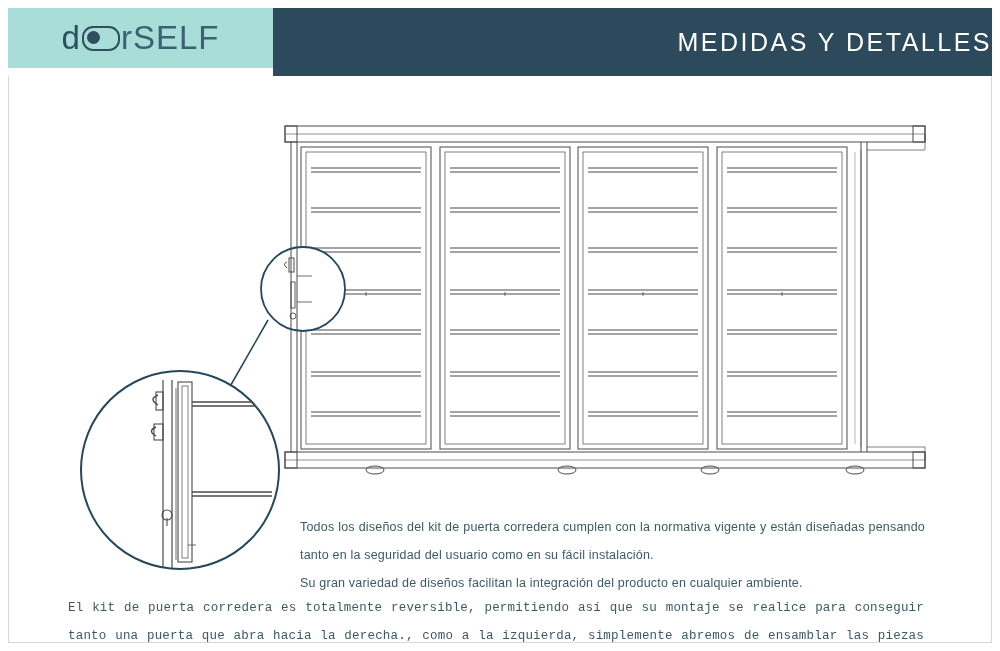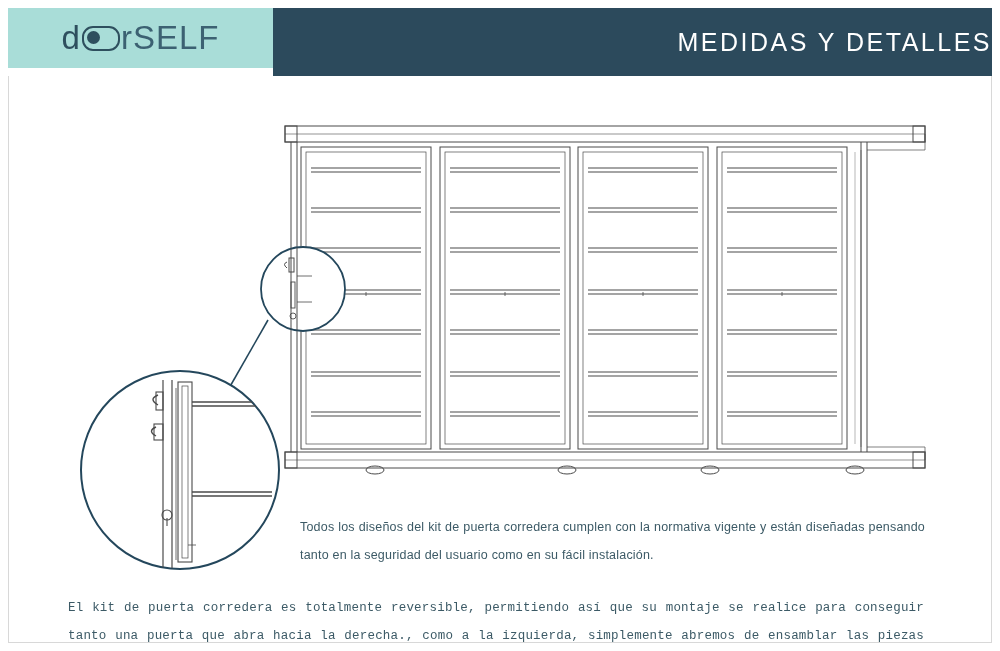--- a/index.html
+++ b/index.html
@@ -329,19 +329,20 @@
         <line x1="192" y1="406" x2="258" y2="406" stroke-width="1.4"></line>
         <line x1="192" y1="492" x2="272" y2="492" stroke-width="1.4"></line>
         <line x1="192" y1="496" x2="272" y2="496" stroke-width="1.4"></line>
         <line x1="188" y1="545" x2="196" y2="545" stroke-width="0.8"></line>
       </g>
     </g>
   </svg>
 
   <div class="mid-para">
     <p>Todos los diseños del kit de puerta corredera cumplen con la normativa vigente y están diseñadas pensando tanto en la seguridad del usuario como en su fácil instalación.</p>
+    <p>Su gran variedad de diseños facilitan la integración del producto en cualquier ambiente.</p>
   </div>
 
   <div class="bottom-para">
     <p>El kit de puerta corredera es totalmente reversible, permitiendo así que su montaje se realice para conseguir tanto una puerta que abra hacia la derecha., como a la izquierda, simplemente abremos de ensamblar las piezas en un sentido u otro.</p>
   </div>
 
 </div>
 
 </body></html>

